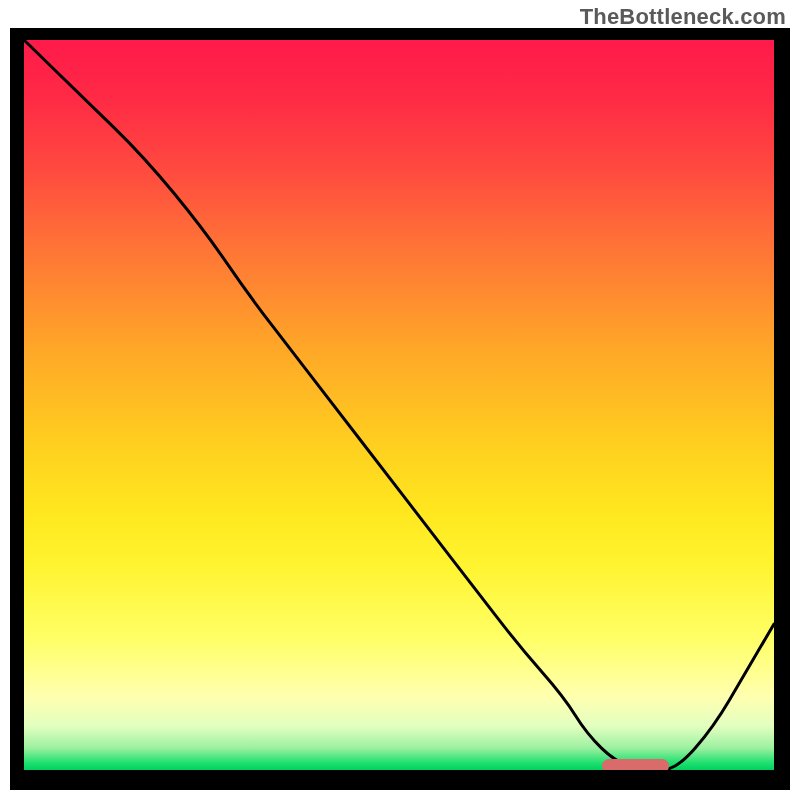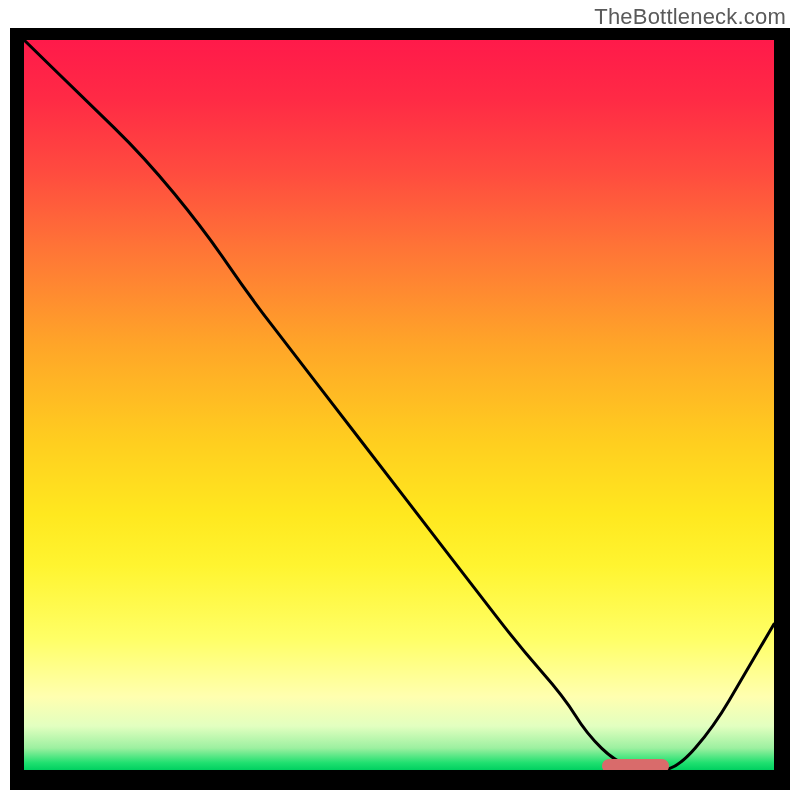--- a/index.html
+++ b/index.html
@@ -54,21 +54,21 @@
   }
   .curve-layer {
     position: absolute;
     inset: 0;
   }
   .watermark {
     position: absolute;
     right: 14px;
     top: 4px;
     font-size: 22px;
-    font-weight: 400;
+    font-weight: 700;
     color: #5a5a5a;
     letter-spacing: 0.2px;
   }
   .marker {
     position: absolute;
     height: 14px;
     border-radius: 7px;
     background: #d96b6b;
   }
 </style>

